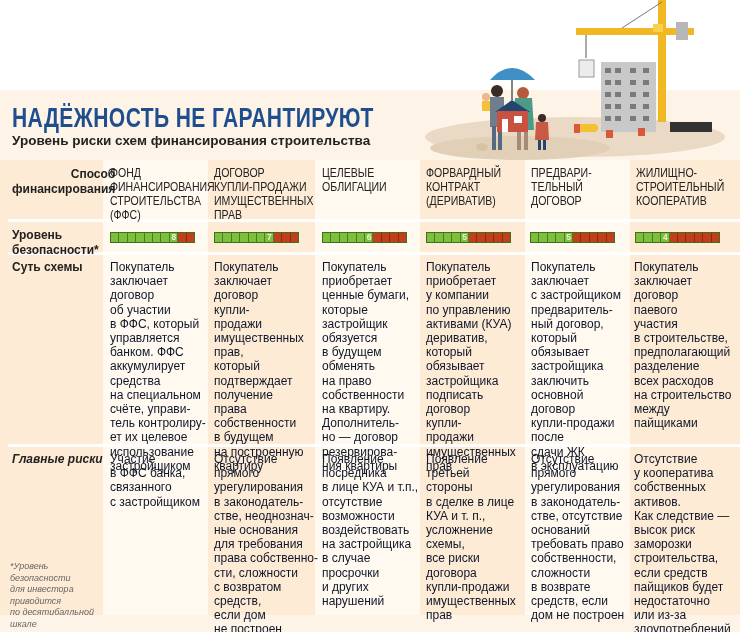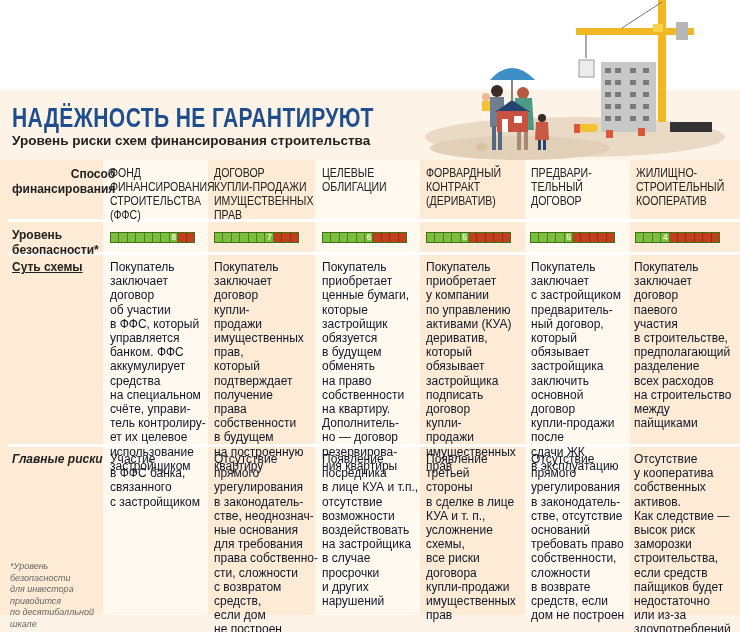--- a/index.html
+++ b/index.html
@@ -247,21 +247,21 @@
     <div class="seg g"></div>
   <div class="seg g">4</div>
   <div class="seg r"></div>
     <div class="seg r"></div>
     <div class="seg r"></div>
     <div class="seg r"></div>
     <div class="seg r"></div>
     <div class="seg r"></div>
 </div>
 
-<div class="cell row-label" style="left:12px;top:260px;text-decoration:underline;">Суть схемы</div>
+<div class="cell row-label" style="left:12px;top:260px;">Суть схемы</div>
 <div class="cell text-pre" style="left:110px;top:260px;">Покупатель
 заключает
 договор
 об участии
 в ФФС, который
 управляется
 банком. ФФС
 аккумулирует
 средства
 на специальном

